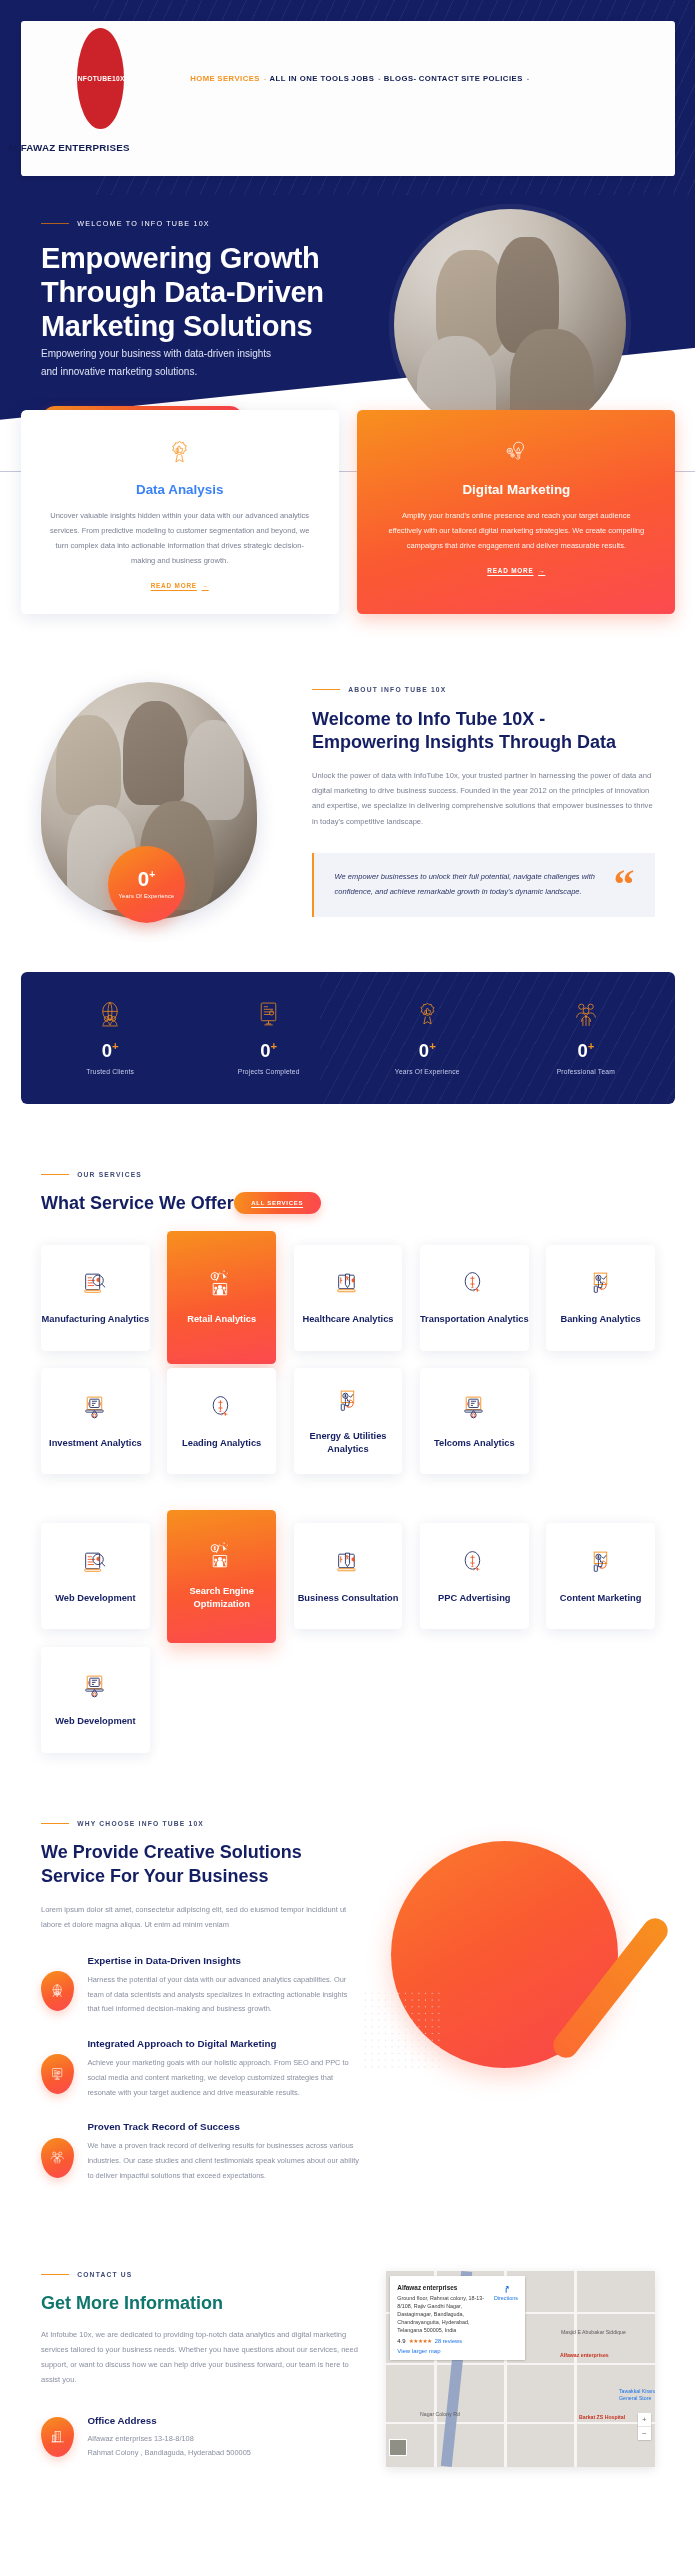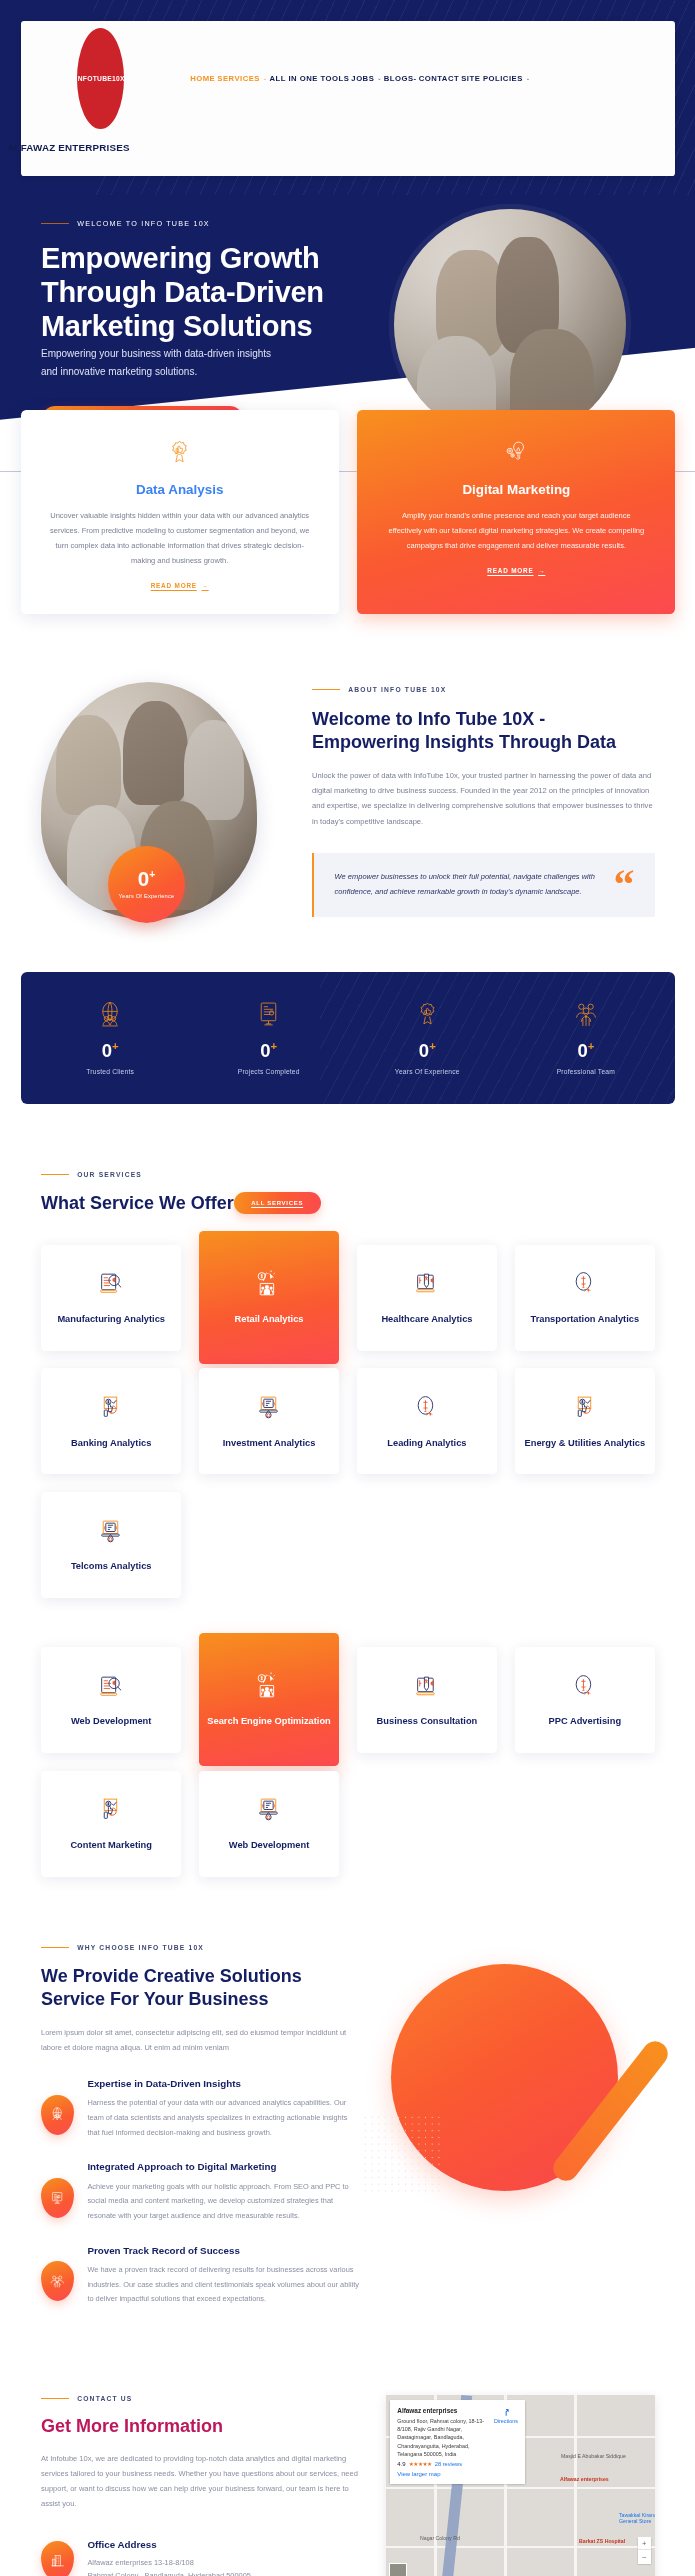--- a/index.html
+++ b/index.html
@@ -191,21 +191,21 @@
   
   .svc-head{ display:flex; align-items:flex-end; padding:67px 41px 0 41px; }
   .svc-head h2{ font-size:18px; color:#141e63; font-weight:700; margin-top:5.2px; }
   .btn-small{
     background:linear-gradient(100deg,#f7901e,#fa5a31 55%,#fc4a4f);
     color:#fff; border:none; border-radius:15.5px; padding:7.7px 17.5px;
     font-size:6px; font-weight:700; letter-spacing:0.7px; cursor:pointer;
     text-decoration:underline; text-underline-offset:1.5px;
     box-shadow:0 4.1px 9.3px rgba(250,90,49,.28);
   }
-  .svc-grid{ display:grid; grid-template-columns:repeat(4,1fr); gap:17.5px; padding:31px 41px 0 41px; }
+  .svc-grid{ display:grid; grid-template-columns:repeat(5,1fr); gap:17.5px; padding:31px 41px 0 41px; }
   .svc-card{
     background:#fff; border-radius:4.6px; box-shadow:0 2.1px 13.4px rgba(20,30,99,.09);
     height:106px; display:flex; flex-direction:column; align-items:center; justify-content:center;
     gap:13.4px; cursor:pointer;
   }
   .svc-card.featured{
     background:linear-gradient(170deg,#f7901e 0%,#fa5a31 58%,#fc4a4f 100%);
     height:133px; margin:-13.4px 0; box-shadow:0 7.2px 17.5px rgba(250,90,49,.28);
   }
   .svc-card .sname{ font-size:9.3px; font-weight:700; color:#141e63; text-align:center; line-height:1.4; }
@@ -241,21 +241,21 @@
   }
   .why-dots{
     position:absolute; left:-24px; top:170px; width:82px; height:82px;
     background-image:radial-gradient(#d8dbe8 0.8px, transparent 0.8px);
     background-size:6.7px 6.7px;
   }
 
   
   .contact{ display:flex; gap:26px; padding:67px 41px 62px 41px; align-items:flex-start; }
   .contact-left{ width:319px; }
-  .contact-left h2{ font-size:18px; color:#be185d; font-weight:700; margin:4.1px 0 13.4px 0; }
+  .contact-left h2{ font-size:18px; color:#0f766e; font-weight:700; margin:4.1px 0 13.4px 0; }
   .contact-left p.lead{ color:#8a8fa1; font-size:7.5px; line-height:2.0; margin-bottom:28px; }
   .cinfo{ display:flex; gap:13.4px; margin-bottom:17.5px; align-items:flex-start; }
   .cinfo .pin{ margin-top:2.1px; }
   .cinfo h4{ font-size:9.8px; color:#141e63; font-weight:700; margin-bottom:6.2px; }
   .cinfo p{ color:#8a8fa1; font-size:7.4px; line-height:1.85; }
 
   
   .map{
     flex:1; position:relative; height:196px; border-radius:1px; overflow:hidden;
     background:#e6e4e0;

